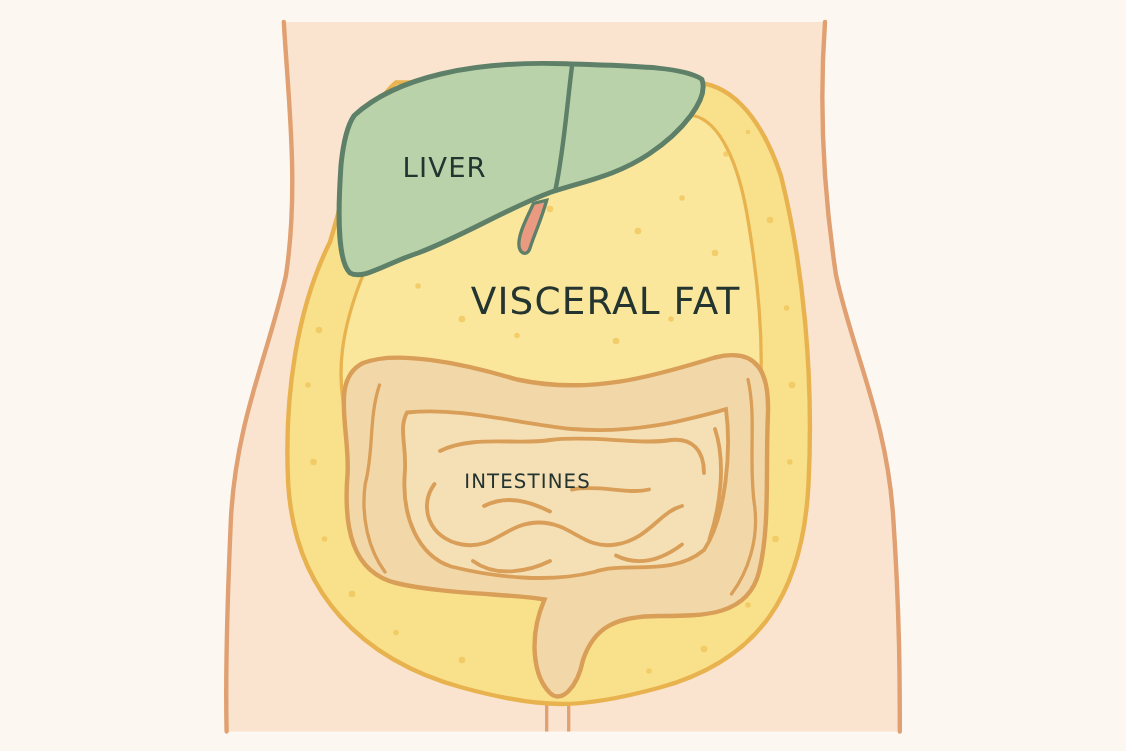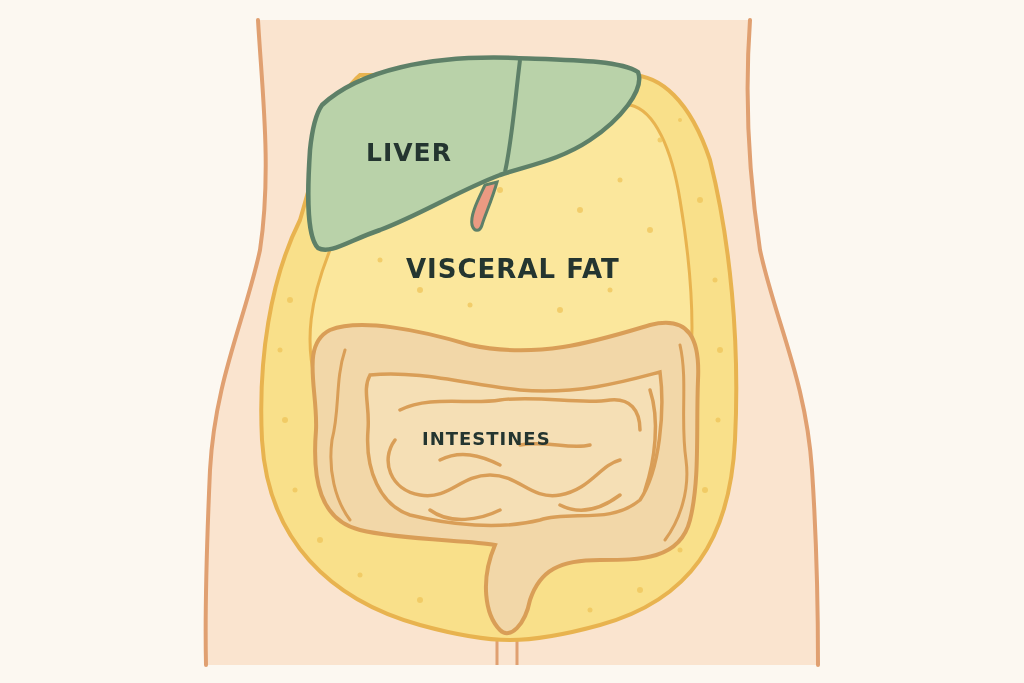--- a/index.html
+++ b/index.html
@@ -1,18 +1,18 @@
 <!DOCTYPE html>
 <html><head>
 <meta charset="utf-8">
 <style>
   html,body{margin:0;padding:0;}
   body{width:1024px;height:683px;background:#fcf8f1;overflow:hidden;position:relative;font-family:"DejaVu Sans","Liberation Sans",sans-serif;}
   svg{position:absolute;left:0;top:0;}
-  .label{position:absolute;color:#243530;font-weight:bold;letter-spacing:1px;white-space:nowrap;}
+  .label{position:absolute;color:#243530;font-weight:normal;letter-spacing:1px;white-space:nowrap;}
 </style>
 </head>
 <body>
 
 <svg width="1024" height="683" viewBox="0 0 1024 683">
 
   <path d="M258 20 C262 90 272 170 260 250 C245 320 215 380 210 470 C206 560 205 620 206 665 L818 665 C818 620 818 560 812 470 C806 380 775 320 760 250 C748 170 745 90 750 20 Z" fill="#fae4cf" stroke="none"></path>
   <path d="M258 20 C262 90 272 170 260 250 C245 320 215 380 210 470 C206 560 205 620 206 665" fill="none" stroke="#e0a071" stroke-width="4" stroke-linecap="round"></path>
   <path d="M750 20 C745 90 748 170 760 250 C775 320 806 380 812 470 C818 560 818 620 818 665" fill="none" stroke="#e0a071" stroke-width="4" stroke-linecap="round"></path>
   <path d="M497 620 L497 665 M517 620 L517 665" fill="none" stroke="#e0a071" stroke-width="3"></path>
@@ -71,14 +71,14 @@
     <path d="M680 345 C688 380 680 420 686 460 C690 490 680 520 665 540"></path>
   </g>
 
   <path d="M322 105 C360 70 430 55 515 58 C570 60 620 60 638 72 C645 90 620 120 590 140 C560 160 530 165 500 175 C460 190 420 215 380 230 C350 240 330 255 318 248 C305 235 308 180 310 150 C312 130 315 115 322 105 Z" fill="#b9d2a9" stroke="#5e8068" stroke-width="4.5" stroke-linejoin="round"></path>
   <path d="M520 60 C515 100 512 140 505 172" fill="none" stroke="#5e8068" stroke-width="4"></path>
 
   <path d="M485 185 C478 200 470 215 472 225 C474 232 480 232 482 225 C485 215 492 200 497 182 Z" fill="#eb9a82" stroke="#5e8068" stroke-width="3"></path>
 </svg>
 
 <div class="label" style="left:366px;top:138px;font-size:25px;">LIVER</div>
-<div class="label" style="left:406px;top:254px;font-size:26px;">VISCERAL FAT</div>
+<div class="label" style="left:428px;top:254px;font-size:34px;">VISCERAL FAT</div>
 <div class="label" style="left:422px;top:428px;font-size:18px;">INTESTINES</div>
 
 </body></html>

